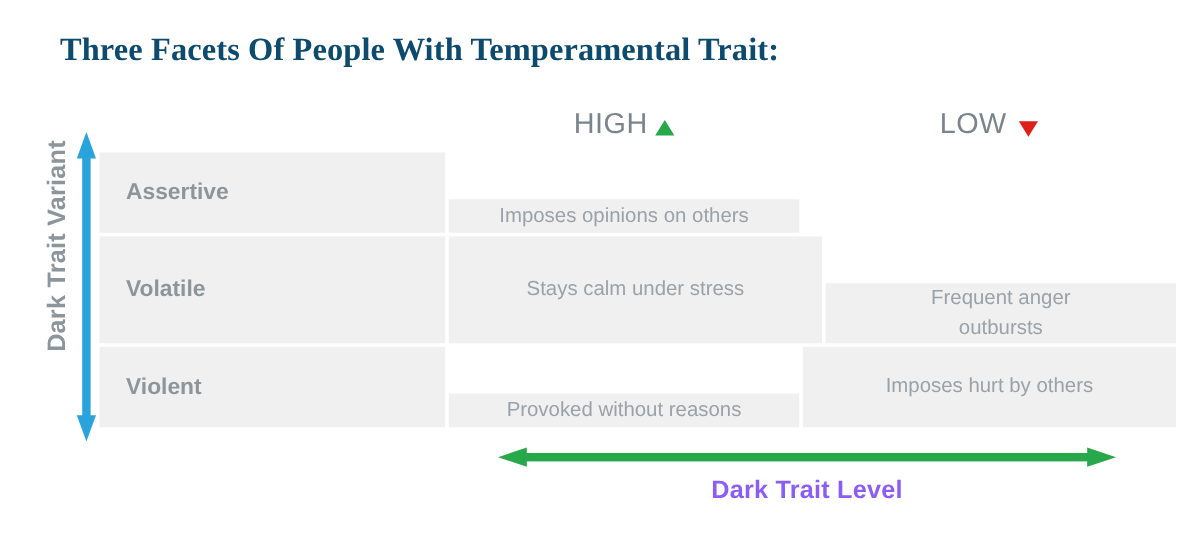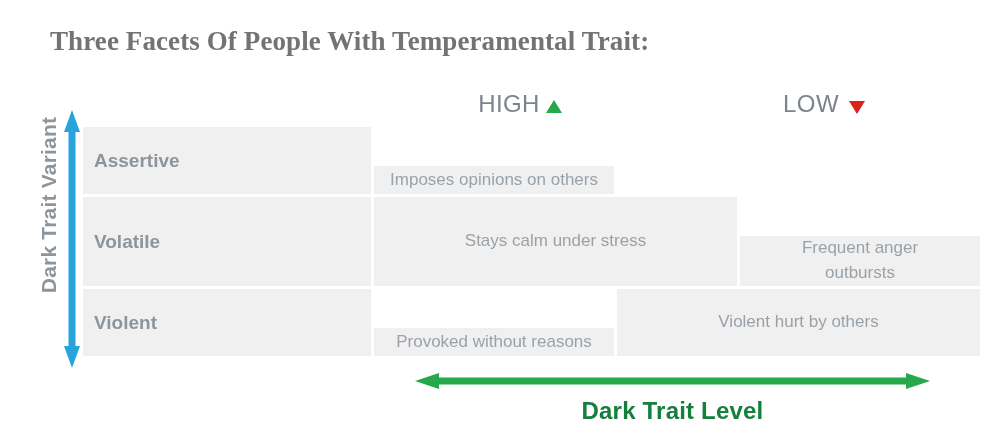--- a/index.html
+++ b/index.html
@@ -17,21 +17,21 @@
 
   
   .title {
     position: absolute;
     left: 50px;
     top: 26px;
     font-family: "Liberation Serif", serif;
     font-weight: bold;
     font-size: 27px;
     letter-spacing: 0.1px;
-    color: #737373;
+    color: #0c4a6e;
     white-space: nowrap;
   }
 
   
   .col-head {
     position: absolute;
     top: 89px;
     height: 30px;
     display: flex;
     align-items: center;
@@ -84,28 +84,28 @@
     background: #F0F0F0;
     display: flex;
     align-items: center;
     color: #9AA2A9;
     font-size: 17px;
     line-height: 1.45;
   }
   .cell.label {
     width: 288px;
     flex: none;
-    padding-left: 11px;
+    padding-left: 22px;
     box-sizing: border-box;
     font-weight: bold;
     font-size: 19px;
     color: #8D959C;
     justify-content: flex-start;
   }
-  .cell.high { width: 240px; flex: none; justify-content: center; text-align: center; margin-top: 39px; }
+  .cell.high { width: 292px; flex: none; justify-content: center; text-align: center; margin-top: 39px; }
   .cell.low  { flex: 1; justify-content: center; text-align: center; }
 
   
   .v-axis {
     position: absolute;
     left: 18px;
     top: 110px;
     width: 60px;
     height: 258px;
   }
@@ -138,22 +138,22 @@
     width: 515px;
     height: 22px;
   }
   .h-axis-label {
     position: absolute;
     left: 415px;
     top: 397px;
     width: 515px;
     text-align: center;
     font-weight: bold;
-    font-size: 24px;
-    color: #15803d;
+    font-size: 21px;
+    color: #8b5cf6;
     letter-spacing: 0.2px;
   }
 </style>
 </head>
 <body>
 
 <div class="title">Three Facets Of People With Temperamental Trait:</div>
 
 <div class="col-head high">
   <span>HIGH</span>
@@ -184,21 +184,21 @@
 
   <div class="row">
     <div class="cell label">Volatile</div>
     <div class="cell low">Stays calm under stress</div>
     <div class="cell high">Frequent anger<br>outbursts</div>
   </div>
 
   <div class="row">
     <div class="cell label">Violent</div>
     <div class="cell high">Provoked without reasons</div>
-    <div class="cell low">Violent hurt by others</div>
+    <div class="cell low">Imposes hurt by others</div>
   </div>
 
 </div>
 
 <div class="h-arrow">
   <svg width="515" height="22" viewBox="0 0 515 22" xmlns="http://www.w3.org/2000/svg">
     <polygon points="0,11 24,3 24,19" fill="#27A84A"></polygon>
     <rect x="22" y="7.5" width="471" height="7" fill="#27A84A"></rect>
     <polygon points="515,11 491,3 491,19" fill="#27A84A"></polygon>
   </svg>

